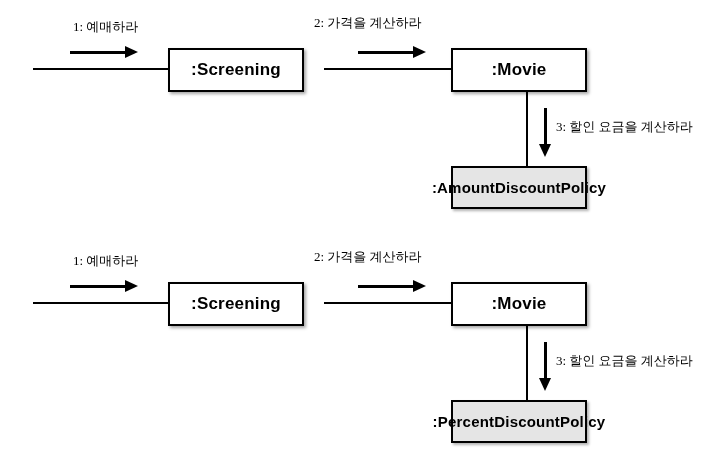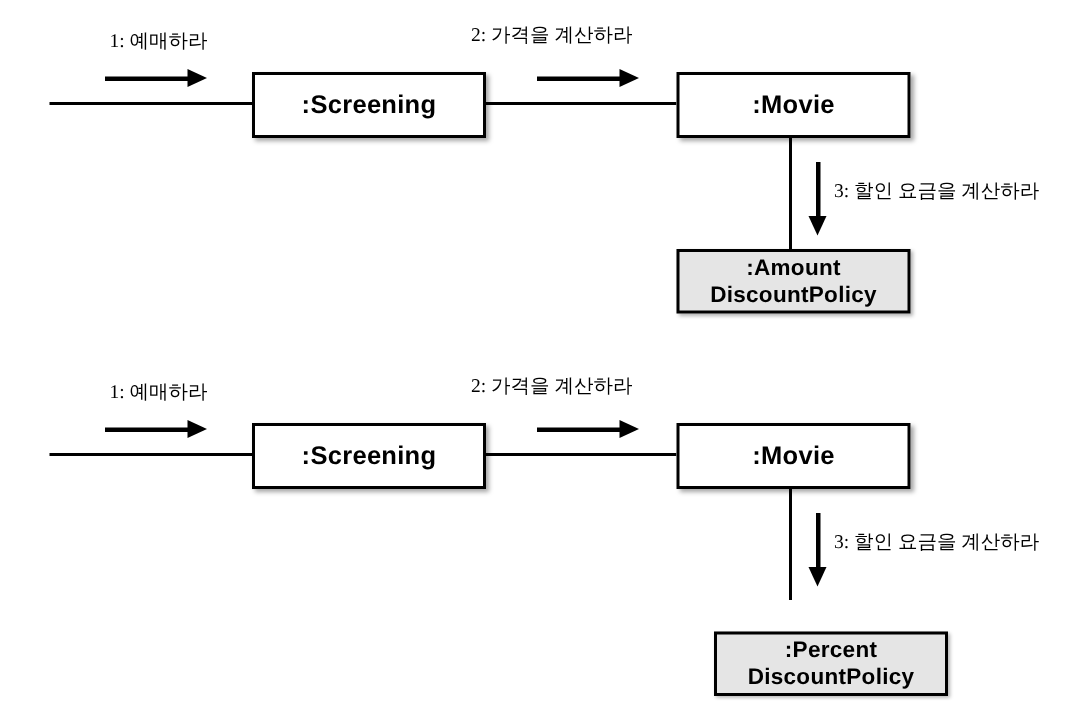--- a/index.html
+++ b/index.html
@@ -42,35 +42,35 @@
   .arrow-v .shaft{position:absolute;left:5.2px;top:0;width:2.6px;height:37px;background:var(--line,#000);}
   .arrow-v .head{
     position:absolute;left:0;top:36px;width:0;height:0;
     border-top:13px solid var(--line,#000);
     border-left:6.2px solid transparent;
     border-right:6.2px solid transparent;
   }
 
   .obj-box{
     position:absolute;
-    width:156px;height:44px;
+    width:136px;height:44px;
     box-sizing:border-box;
     border:2px solid var(--box-border,#000);
     background:var(--white-box-fill,#fff);
     box-shadow:2px 2px 3px rgba(0,0,0,0.35);
     display:flex;align-items:center;justify-content:center;
     font-size:17px;font-weight:600;color:var(--text,#000);
     letter-spacing:0.2px;
   }
   .obj-box.gray{
     height:43px;
     border-width:2.5px;
     background:var(--gray-box-fill,#e5e5e5);
     box-shadow:1.5px 1.5px 2.5px rgba(0,0,0,0.3);
-    flex-direction:column;
+    flex-direction:row;
     font-size:15px;line-height:18px;
   }
 </style>
 </head>
 <body>
 
 <div class="canvas">
 
   <div class="diagram top">
 
@@ -139,19 +139,19 @@
     </div>
 
     <div class="vline" style="left:526px;top:92px;height:74px;"></div>
 
     <div class="arrow-v" style="left:539px;top:108px;">
       <div class="shaft"></div>
       <div class="head"></div>
     </div>
     <span class="msg-label" style="left:556px;top:119px;">3: 할인 요금을 계산하라</span>
 
-    <div class="obj-box gray" style="left:476px;top:166px;margin-top:21px;">
+    <div class="obj-box gray" style="left:451px;top:166px;">
       <span>:Percent</span>
       <span>DiscountPolicy</span>
     </div>
   </div>
 
 </div>
 
 </body></html>

